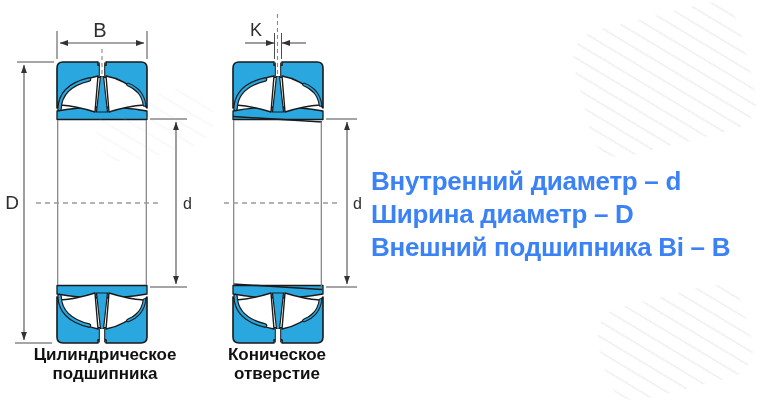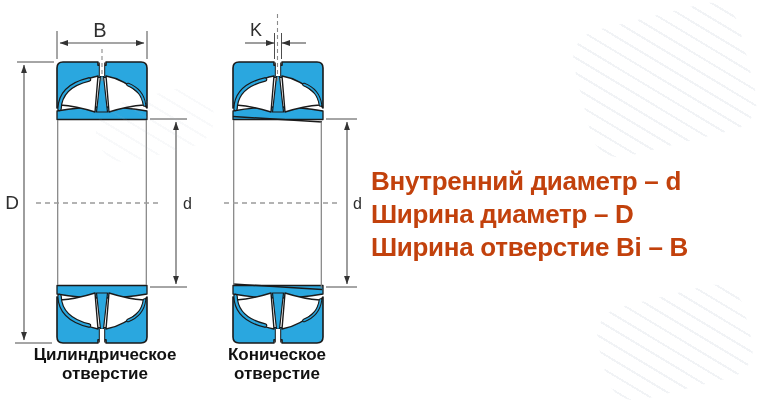--- a/index.html
+++ b/index.html
@@ -16,21 +16,21 @@
     position:absolute;width:170px;text-align:center;
     font-weight:700;font-size:17px;line-height:19px;color:#111111;
     white-space:pre-line;letter-spacing:0px;
   }
   .caption-1{left:20px;top:345px;}
   .caption-2{left:192px;top:345px;}
   .legend{
     position:absolute;left:371px;top:165px;
   }
   .legend-line{
-    font-weight:700;font-size:26px;line-height:33px;color:#c2410c;
+    font-weight:700;font-size:26px;line-height:33px;color:#3b82f6;
     letter-spacing:-0.3px;white-space:nowrap;
   }
   .watermark{
     position:absolute;pointer-events:none;
     background:repeating-linear-gradient(45deg, rgba(170,182,198,0.16) 0 2px, rgba(255,255,255,0) 2px 13px);
     transform:rotate(-14deg);border-radius:30px;
   }
   .wm-1{left:580px;top:15px;width:170px;height:130px;}
   .wm-2{left:600px;top:295px;width:150px;height:95px;}
   .wm-3{left:95px;top:95px;width:120px;height:60px;opacity:.5;}
@@ -108,26 +108,26 @@
       <text class="dim-label" x="256" y="36" font-size="18" text-anchor="middle">K</text>
 
       <line x1="326" y1="119" x2="357" y2="119" stroke="#4d4d4d" stroke-width="1"></line>
       <line x1="326" y1="287" x2="357" y2="287" stroke="#4d4d4d" stroke-width="1"></line>
       <line x1="347" y1="122" x2="347" y2="284" stroke="#4d4d4d" stroke-width="1.1" marker-start="url(#arr)" marker-end="url(#arr)"></line>
       <text class="dim-label" x="353" y="209" font-size="16" text-anchor="start">d</text>
     </g>
   </svg>
 
   <div class="caption caption-1">Цилиндрическое
-отверстие</div>
+подшипника</div>
   <div class="caption caption-2">Коническое
 отверстие</div>
 
   <div class="legend">
     <div class="legend-line">Внутренний диаметр – d</div>
     <div class="legend-line">Ширина диаметр – D</div>
-    <div class="legend-line">Ширина отверстие Bi – B</div>
+    <div class="legend-line">Внешний подшипника Bi – B</div>
   </div>
 
   <div class="watermark wm-1"></div>
   <div class="watermark wm-2"></div>
   <div class="watermark wm-3"></div>
 </div>
 
 </body></html>

